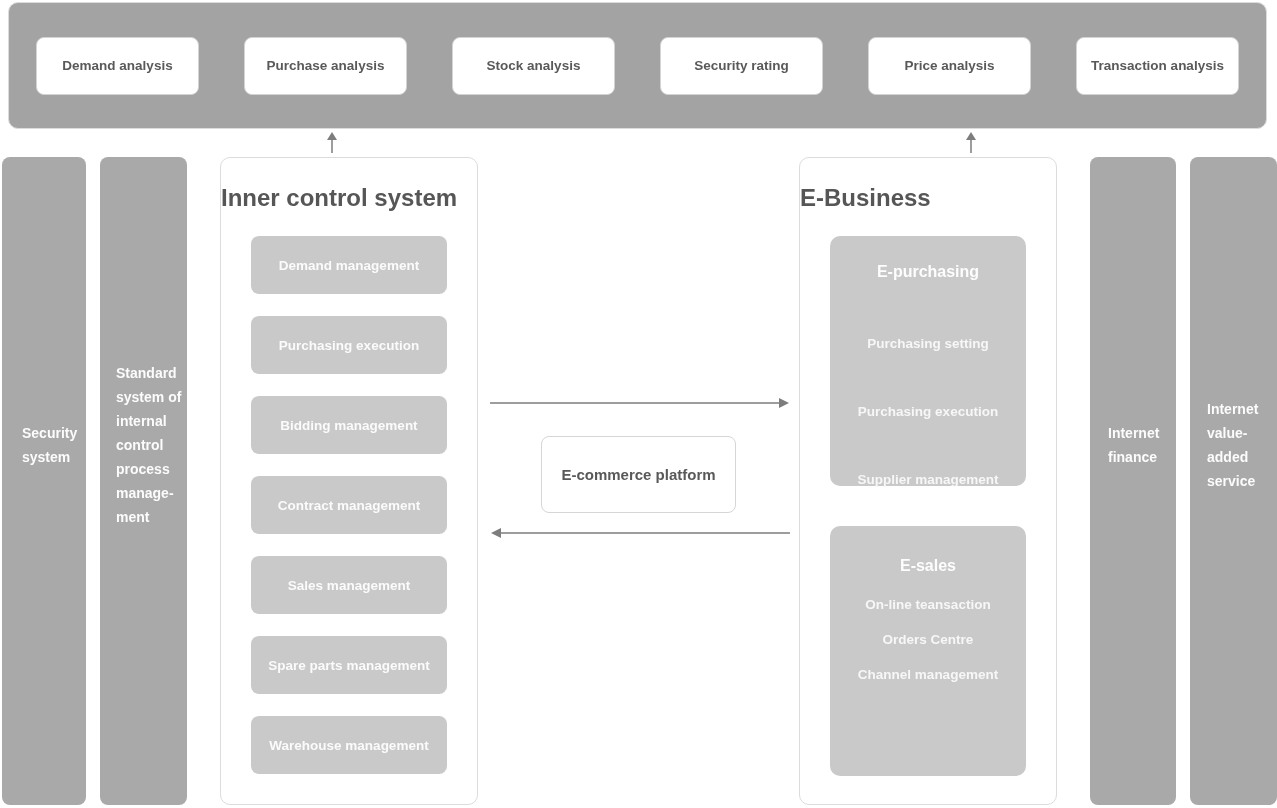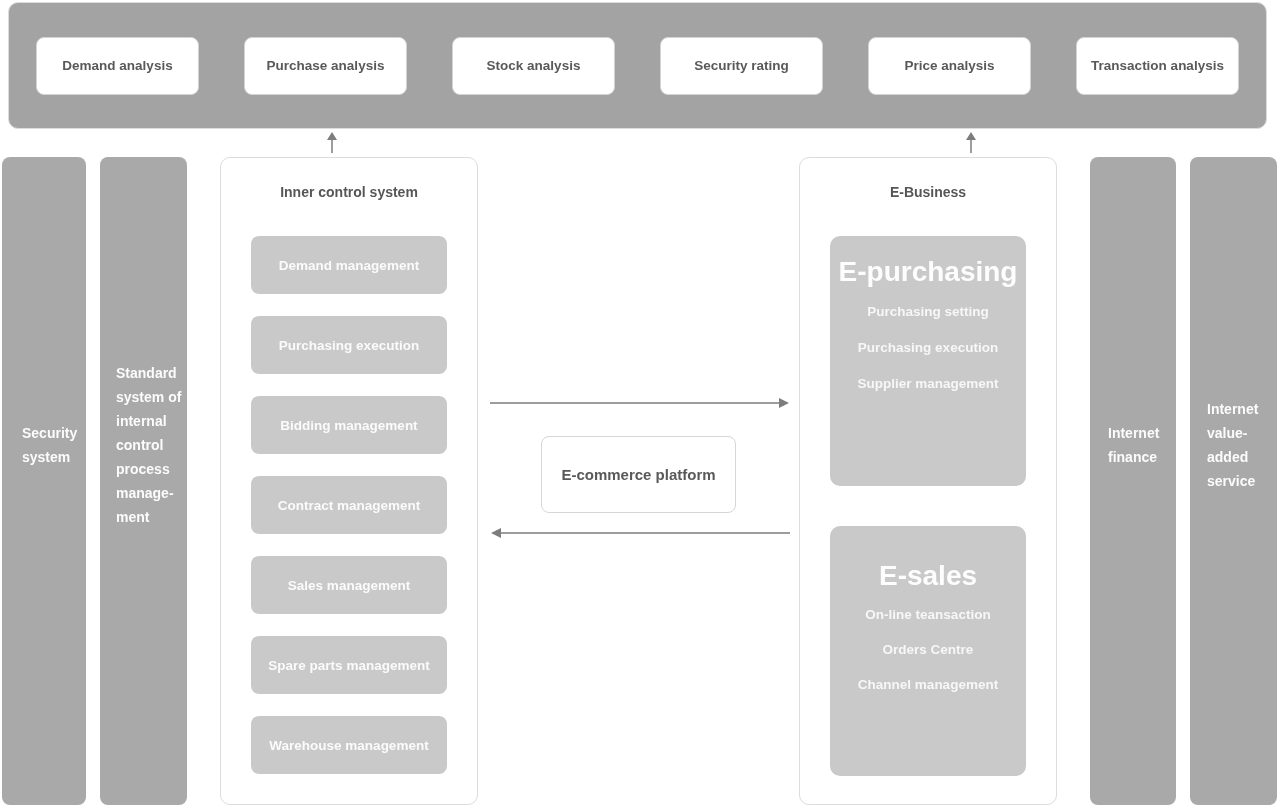--- a/index.html
+++ b/index.html
@@ -81,22 +81,21 @@
     border-radius: 10px;
     box-sizing: border-box;
   }
   .panel-inner-control { left: 220px; }
   .panel-e-business    { left: 799px; }
   .panel-title {
     position: absolute;
     top: 26px;
     left: 0;
     width: 100%;
-    text-align: center;
-    font-size: 14px;
+    font-size: 24px;
     font-weight: 600;
     color: #565656;
   }
 
   
   .mini-box-stack {
     position: absolute;
     top: 78px; left: 30px;
     width: 196px;
     display: flex;
@@ -123,36 +122,36 @@
     height: 250px;
     background: #c9c9c9;
     border-radius: 10px;
     display: flex;
     flex-direction: column;
     align-items: center;
   }
   .group-e-purchasing { top: 78px; }
   .group-e-sales      { top: 368px; }
   .group-title {
-    font-size: 28px;
+    font-size: 16px;
     font-weight: 600;
     line-height: 28px;
     color: #fdfdfd;
     text-align: center;
   }
   .group-e-purchasing .group-title { margin-top: 22px; }
-  .group-e-sales      .group-title { margin-top: 36px; }
+  .group-e-sales      .group-title { margin-top: 26px; }
   .group-item {
     font-size: 13.5px;
     font-weight: 600;
     line-height: 20px;
     color: #f7f7f7;
     text-align: center;
   }
-  .group-e-purchasing .group-item { margin-top: 16px; }
+  .group-e-purchasing .group-item { margin-top: 48px; }
   .group-e-sales      .group-item { margin-top: 15px; }
 
   
   .platform-box {
     position: absolute;
     left: 541px; top: 436px;
     width: 195px; height: 77px;
     border: 1px solid #d6d6d6;
     border-radius: 8px;
     background: #ffffff;

